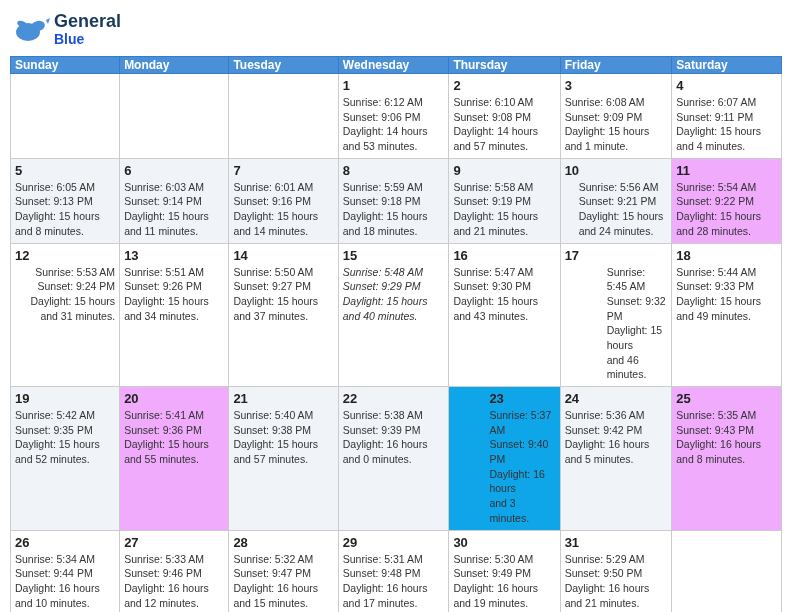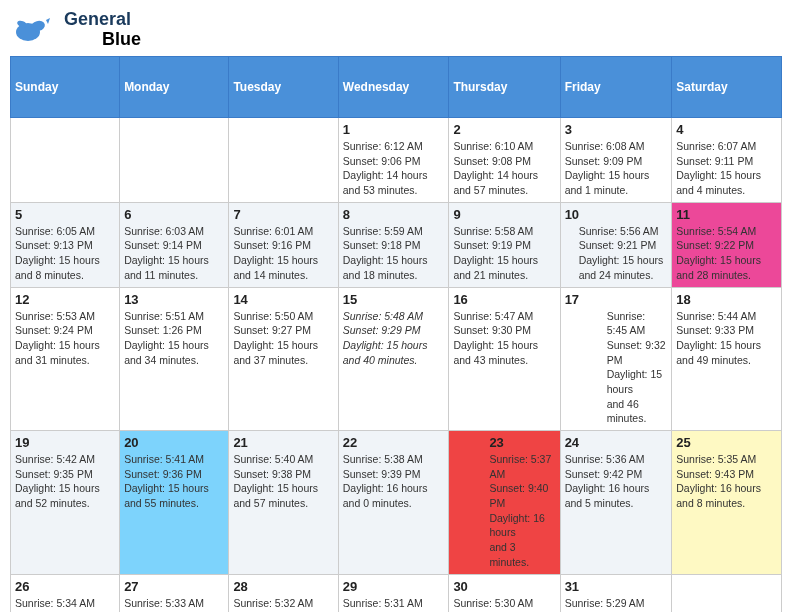--- a/index.html
+++ b/index.html
@@ -13,21 +13,20 @@
     .header {
       display: flex;
       justify-content: space-between;
       align-items: flex-start;
       margin-bottom: 6px;
     }
     .logo {
       display: flex;
       flex-direction: column;
       align-items: flex-start;
-      text-align: center;
     }
     .title-section {
       text-align: right;
     }
     .month-year {
       font-size: 36px;
       font-weight: bold;
       color: #1a3a5c;
     }
     .location {
@@ -35,21 +34,21 @@
       color: #333;
     }
     .calendar {
       width: 100%;
       border-collapse: collapse;
       font-size: 11px;
     }
     .calendar th {
       background: #4a90d9;
       color: #fff;
-      padding: 23px 4px;
+      padding: 1px 4px;
       text-align: left;
       font-size: 12px;
       border: 1px solid #3a7bc8;
     }
     .calendar td {
       border: 1px solid #ccc;
       vertical-align: top;
       padding: 4px;
       width: 113px;
       min-height: 80px;
@@ -84,21 +83,21 @@
         
         <svg width="40" height="40" viewBox="0 0 40 40">
           <ellipse cx="18" cy="22" rx="12" ry="9" fill="#4a90d9"></ellipse>
           <ellipse cx="28" cy="16" rx="7" ry="5" fill="#4a90d9" transform="rotate(-15 28 16)"></ellipse>
           <ellipse cx="12" cy="14" rx="5" ry="3" fill="#4a90d9" transform="rotate(20 12 14)"></ellipse>
           <polygon points="36,10 40,8 38,14" fill="#4a90d9"></polygon>
         </svg>
       </div>
       <div>
         <div style="font-size:18px; font-weight:bold; color:#1a3a5c; line-height:1.1;">General</div>
-        <div style="font-size:18px; font-weight:bold; color:#000000; line-height:1.1;margin-left:48px;">Blue</div>
+        <div style="font-size:14px; font-weight:bold; color:#1d4ed8; line-height:1.1;">Blue</div>
       </div>
     </div>
   </div>
   <div class="title-section">
     <div class="month-year"></div>
     <div class="location"></div>
   </div>
 </div>
 
 <table class="calendar">
@@ -183,40 +182,40 @@
 Daylight: 15 hours
 and 21 minutes.</div>
         </td>
         <td style="background: rgb(240, 244, 248);">
           <span class="day-num">10</span>
           <div class="day-info" style="white-space: pre-line; margin-left: 14px;">Sunrise: 5:56 AM
 Sunset: 9:21 PM
 Daylight: 15 hours
 and 24 minutes.</div>
         </td>
-        <td style="background: #ec4899;">
+        <td style="background: #f0abfc;">
           <span class="day-num">11</span>
           <div class="day-info" style="white-space: pre-line;">Sunrise: 5:54 AM
 Sunset: 9:22 PM
 Daylight: 15 hours
 and 28 minutes.</div>
         </td>
       </tr>
       <tr>
         <td>
           <span class="day-num">12</span>
-          <div class="day-info" style="white-space: pre-line;">Sunrise: 5:53 AM
+          <div class="day-info" style="white-space: pre-line; text-align: right;">Sunrise: 5:53 AM
 Sunset: 9:24 PM
 Daylight: 15 hours
 and 31 minutes.</div>
         </td>
         <td>
           <span class="day-num">13</span>
           <div class="day-info" style="white-space: pre-line;">Sunrise: 5:51 AM
-Sunset: 1:26 PM
+Sunset: 9:26 PM
 Daylight: 15 hours
 and 34 minutes.</div>
         </td>
         <td>
           <span class="day-num">14</span>
           <div class="day-info" style="white-space: pre-line;">Sunrise: 5:50 AM
 Sunset: 9:27 PM
 Daylight: 15 hours
 and 37 minutes.</div>
         </td>
@@ -250,56 +249,56 @@
         </td>
       </tr>
       <tr>
         <td style="background: rgb(240, 244, 248);">
           <span class="day-num">19</span>
           <div class="day-info" style="white-space: pre-line;">Sunrise: 5:42 AM
 Sunset: 9:35 PM
 Daylight: 15 hours
 and 52 minutes.</div>
         </td>
-        <td style="background: #7dd3fc;">
+        <td style="background: #f0abfc;">
           <span class="day-num">20</span>
           <div class="day-info" style="white-space: pre-line;">Sunrise: 5:41 AM
 Sunset: 9:36 PM
 Daylight: 15 hours
 and 55 minutes.</div>
         </td>
         <td style="background: rgb(240, 244, 248);">
           <span class="day-num">21</span>
           <div class="day-info" style="white-space: pre-line;">Sunrise: 5:40 AM
 Sunset: 9:38 PM
 Daylight: 15 hours
 and 57 minutes.</div>
         </td>
         <td style="background: rgb(240, 244, 248);">
           <span class="day-num">22</span>
           <div class="day-info" style="white-space: pre-line;">Sunrise: 5:38 AM
 Sunset: 9:39 PM
 Daylight: 16 hours
 and 0 minutes.</div>
         </td>
-        <td style="background: #ef4444; padding-left: 40px;">
+        <td style="background: #0ea5e9; padding-left: 40px;">
           <span class="day-num">23</span>
           <div class="day-info" style="white-space: pre-line;">Sunrise: 5:37 AM
 Sunset: 9:40 PM
 Daylight: 16 hours
 and 3 minutes.</div>
         </td>
         <td style="background: rgb(240, 244, 248);">
           <span class="day-num">24</span>
           <div class="day-info" style="white-space: pre-line;">Sunrise: 5:36 AM
 Sunset: 9:42 PM
 Daylight: 16 hours
 and 5 minutes.</div>
         </td>
-        <td style="background: #fef9c3;">
+        <td style="background: #f0abfc;">
           <span class="day-num">25</span>
           <div class="day-info" style="white-space: pre-line;">Sunrise: 5:35 AM
 Sunset: 9:43 PM
 Daylight: 16 hours
 and 8 minutes.</div>
         </td>
       </tr>
       <tr>
         <td>
           <span class="day-num">26</span>

